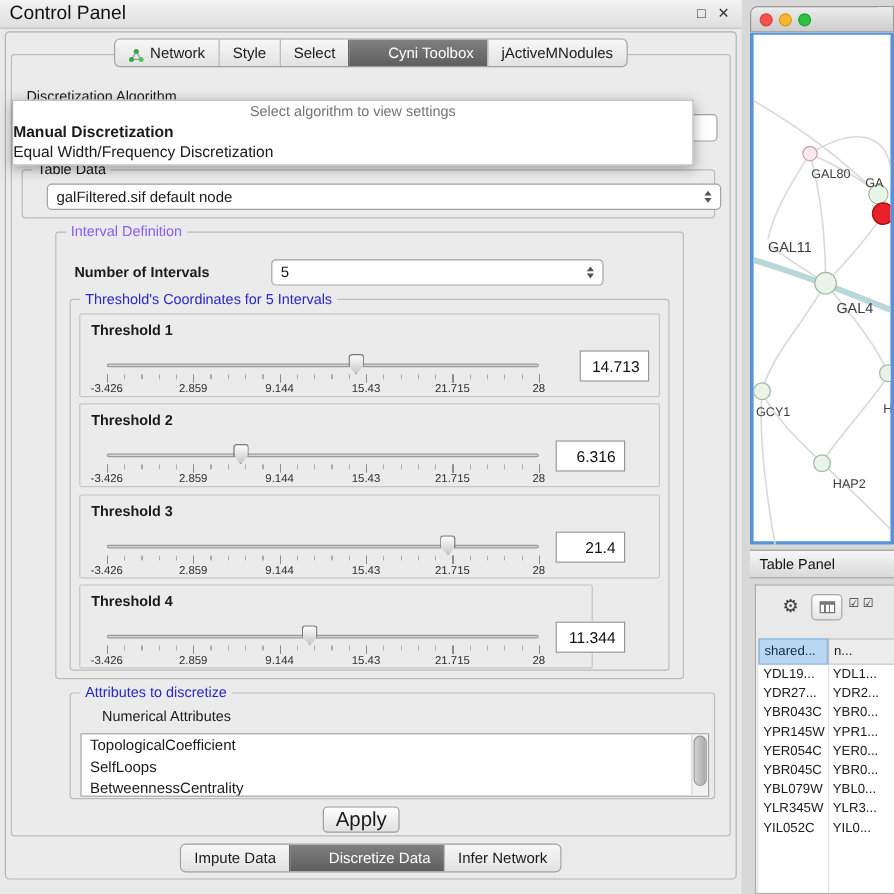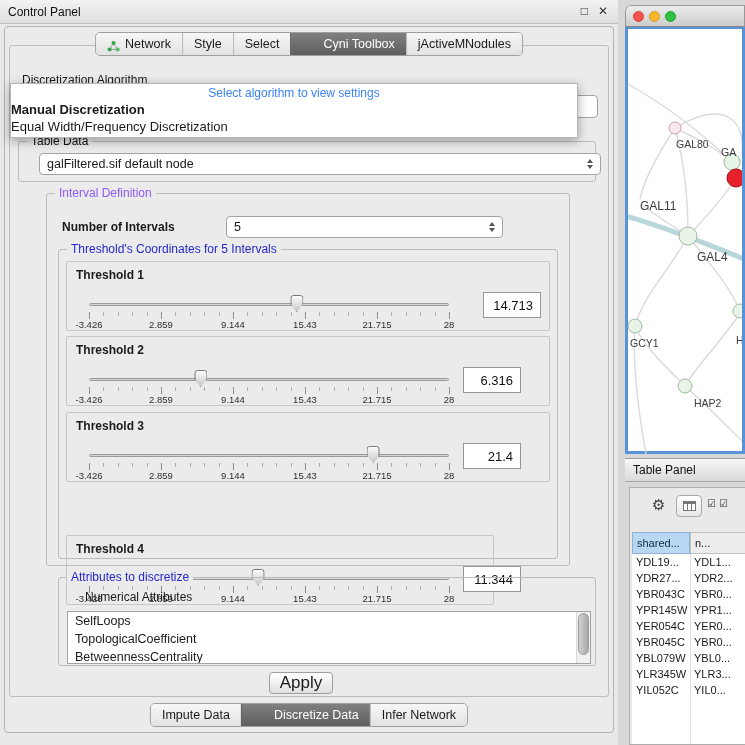--- a/index.html
+++ b/index.html
@@ -10,21 +10,21 @@
     font-family:"Liberation Sans","DejaVu Sans",sans-serif;
     font-size:12px; color:#1a1a1a;
     -webkit-font-smoothing:antialiased;
   }
   .abs { position:absolute; }
 
   
   .cpanel { left:0; top:0; width:618px; height:745px; background:#e9e9e9; }
   .cp-titlebar { left:0; top:0; width:618px; height:24px;
     background:linear-gradient(#f3f3f3,#dfdfdf); border-bottom:1px solid #c0c0c0; }
-  .cp-title { position:absolute; left:8px; top:0; line-height:24px; font-size:12px; color:#111; }
+  .cp-title { position:absolute; left:8px; top:0; line-height:24px; font-size:16px; color:#111; }
   .winbtn { position:absolute; top:4px; font-size:12px; color:#333; cursor:default; }
 
   .outer-panel { left:4px; top:26px; width:610px; height:707px;
     border:1px solid #b3b3b3; border-radius:4px; background:#ebebeb; }
   .inner-panel { left:9px; top:45px; width:600px; height:652px;
     border:1px solid #bdbdbd; border-radius:3px; }
 
   
   .seg { position:absolute; display:flex; height:24px; border:1px solid #9f9f9f;
     border-radius:5px; overflow:hidden; background:#e4e4e4; z-index:6; }
@@ -45,21 +45,21 @@
   
   .combo { position:absolute; display:flex; align-items:center; background:#fff;
     border:1px solid #a3a3a3; border-radius:4px; font-size:12.5px; padding:0 7px; cursor:default;margin-left:12px; }
   .spin { margin-left:auto; display:flex; flex-direction:column; align-items:center; gap:2px; padding-left:6px; }
   .spin .up { width:0; height:0; border-left:3.5px solid transparent; border-right:3.5px solid transparent; border-bottom:4.5px solid #555; }
   .spin .dn { width:0; height:0; border-left:3.5px solid transparent; border-right:3.5px solid transparent; border-top:4.5px solid #555; }
 
   
   .popup { position:absolute; background:#fff; border:1px solid #b5b5b5;
     box-shadow:0 3px 10px rgba(0,0,0,0.35); z-index:10; }
-  .popup .ph { position:absolute; left:0; right:0; top:2px; text-align:center; color:#3b82f6; font-size:12px; }
+  .popup .ph { position:absolute; left:0; right:0; top:2px; text-align:center; color:#737373; font-size:12px; }
   .popup .opt { position:absolute; left:0; right:0; padding-left:0; font-size:13px; height:17px; line-height:17px; }
   .popup .opt.b { font-weight:bold; }
 
   
   .tpanel { position:absolute; border:1px solid #c6c6c6; border-radius:2px; }
   .tlabel { position:absolute; font-weight:bold; font-size:12px; }
   .slider { position:absolute; }
   .track { position:absolute; left:0; right:0; top:11px; height:3px;
     background:linear-gradient(#c6c6c6,#e4e4e4); border:1px solid #9a9a9a; border-radius:2px; }
   .thumb { position:absolute; top:3px; width:13px; height:17px; transform:translateX(-50%);
@@ -244,21 +244,21 @@
       <span style="left:0%">-3.426</span>
       <span style="left:20%">2.859</span>
       <span style="left:40%">9.144</span>
       <span style="left:60%">15.43</span>
       <span style="left:80%">21.715</span>
       <span style="left:100%">28</span>
     </div>
     <input class="valuebox" style="left: 396px; top: 30px;" readonly="" value="21.4">
   </div>
 
-  <div class="tpanel" style="left:66px; top:487px; width:428px; height:70px;margin-top:48px;">
+  <div class="tpanel" style="left:66px; top:487px; width:428px; height:70px;">
     <div class="tlabel" style="left:9px; top:6px;">Threshold 4</div>
     <div class="slider" style="left:22px; top:30px; width:360px; height:24px;">
       <div class="track"></div>
       <div class="thumb" style="left: 47%;"></div>
     </div>
     <div class="ticks-minor" style="left:22px; top:50px; width:361px;"></div>
     <div class="ticks-major" style="left:22px; top:50px; width:361px;"></div>
     <div class="scale" style="left:22px; top:57px; width:360px;">
       <span style="left:0%">-3.426</span>
       <span style="left:20%">2.859</span>
@@ -267,22 +267,22 @@
       <span style="left:80%">21.715</span>
       <span style="left:100%">28</span>
     </div>
     <input class="valuebox" style="left: 396px; top: 30px;" readonly="" value="11.344">
   </div>
 
   <div class="group" style="left:58px; top:577px; width:538px; height:89px;">
     <span class="gtitle t-blue">Attributes to discretize</span>
     <div class="abs" style="left:10px; top:12px; font-weight:normal;margin-left:16px;">Numerical Attributes</div>
     <div class="listbox" style="left:8px; top:33px; width:524px; height:53px;">
+      <div class="item">TopologicalCoefficient</div>
       <div class="item">SelfLoops</div>
-      <div class="item">TopologicalCoefficient</div>
       <div class="item">BetweennessCentrality</div>
       <div class="vscroll">
           <div class="vthumb"></div>
         </div>
     </div>
   </div>
 
   <div class="btn" style="left:269px; top:672px; width:64px; height:22px;">Apply</div>
 
   <div class="seg" style="left:50%; top:703px; transform:translateX(-50%);">

